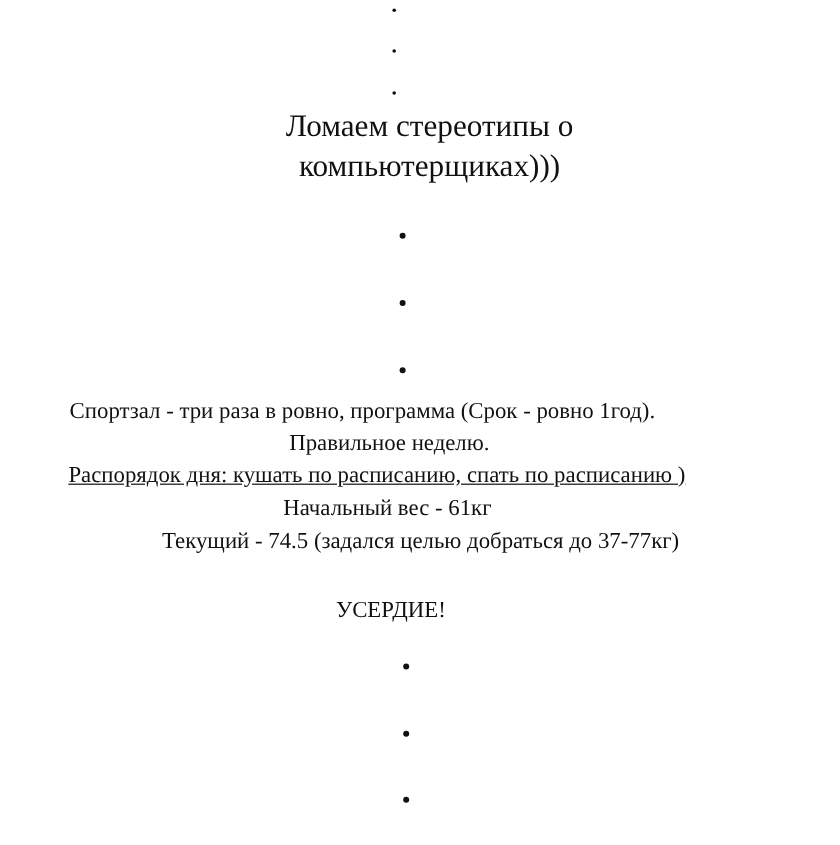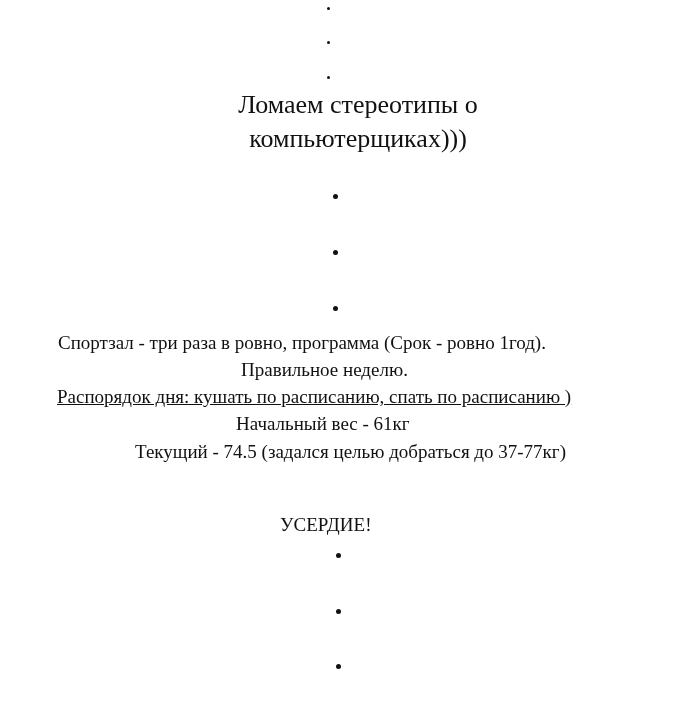--- a/index.html
+++ b/index.html
@@ -51,19 +51,19 @@
   <div class="abs dot-big" style="left:333px; top:194px;"></div>
   <div class="abs dot-big" style="left:333px; top:250px;"></div>
   <div class="abs dot-big" style="left:333px; top:306px;"></div>
 
   <div class="abs line" style="left:58px; top:332px;">Спортзал - три раза в ровно, программа (Срок - ровно 1год).</div>
   <div class="abs line" style="left:241px; top:359px;">Правильное неделю.</div>
   <div class="abs line" style="left:57px; top:386px;text-decoration:underline;">Распорядок дня: кушать по расписанию, спать по расписанию )</div>
   <div class="abs line" style="left:236px; top:413px;">Начальный вес - 61кг</div>
   <div class="abs line" style="left:135px; top:441px;">Текущий - 74.5 (задался целью добраться до 37-77кг)</div>
 
-  <div class="abs line" style="left:280px; top:514px;">УСЕРДИЕ!</div>
+  <div class="abs line" style="left:280px; top:498px;">УСЕРДИЕ!</div>
 
   <div class="abs dot-big" style="left:336px; top:553px;"></div>
   <div class="abs dot-big" style="left:336px; top:609px;"></div>
   <div class="abs dot-big" style="left:336px; top:664px;"></div>
 
 </div>
 
 </body></html>

